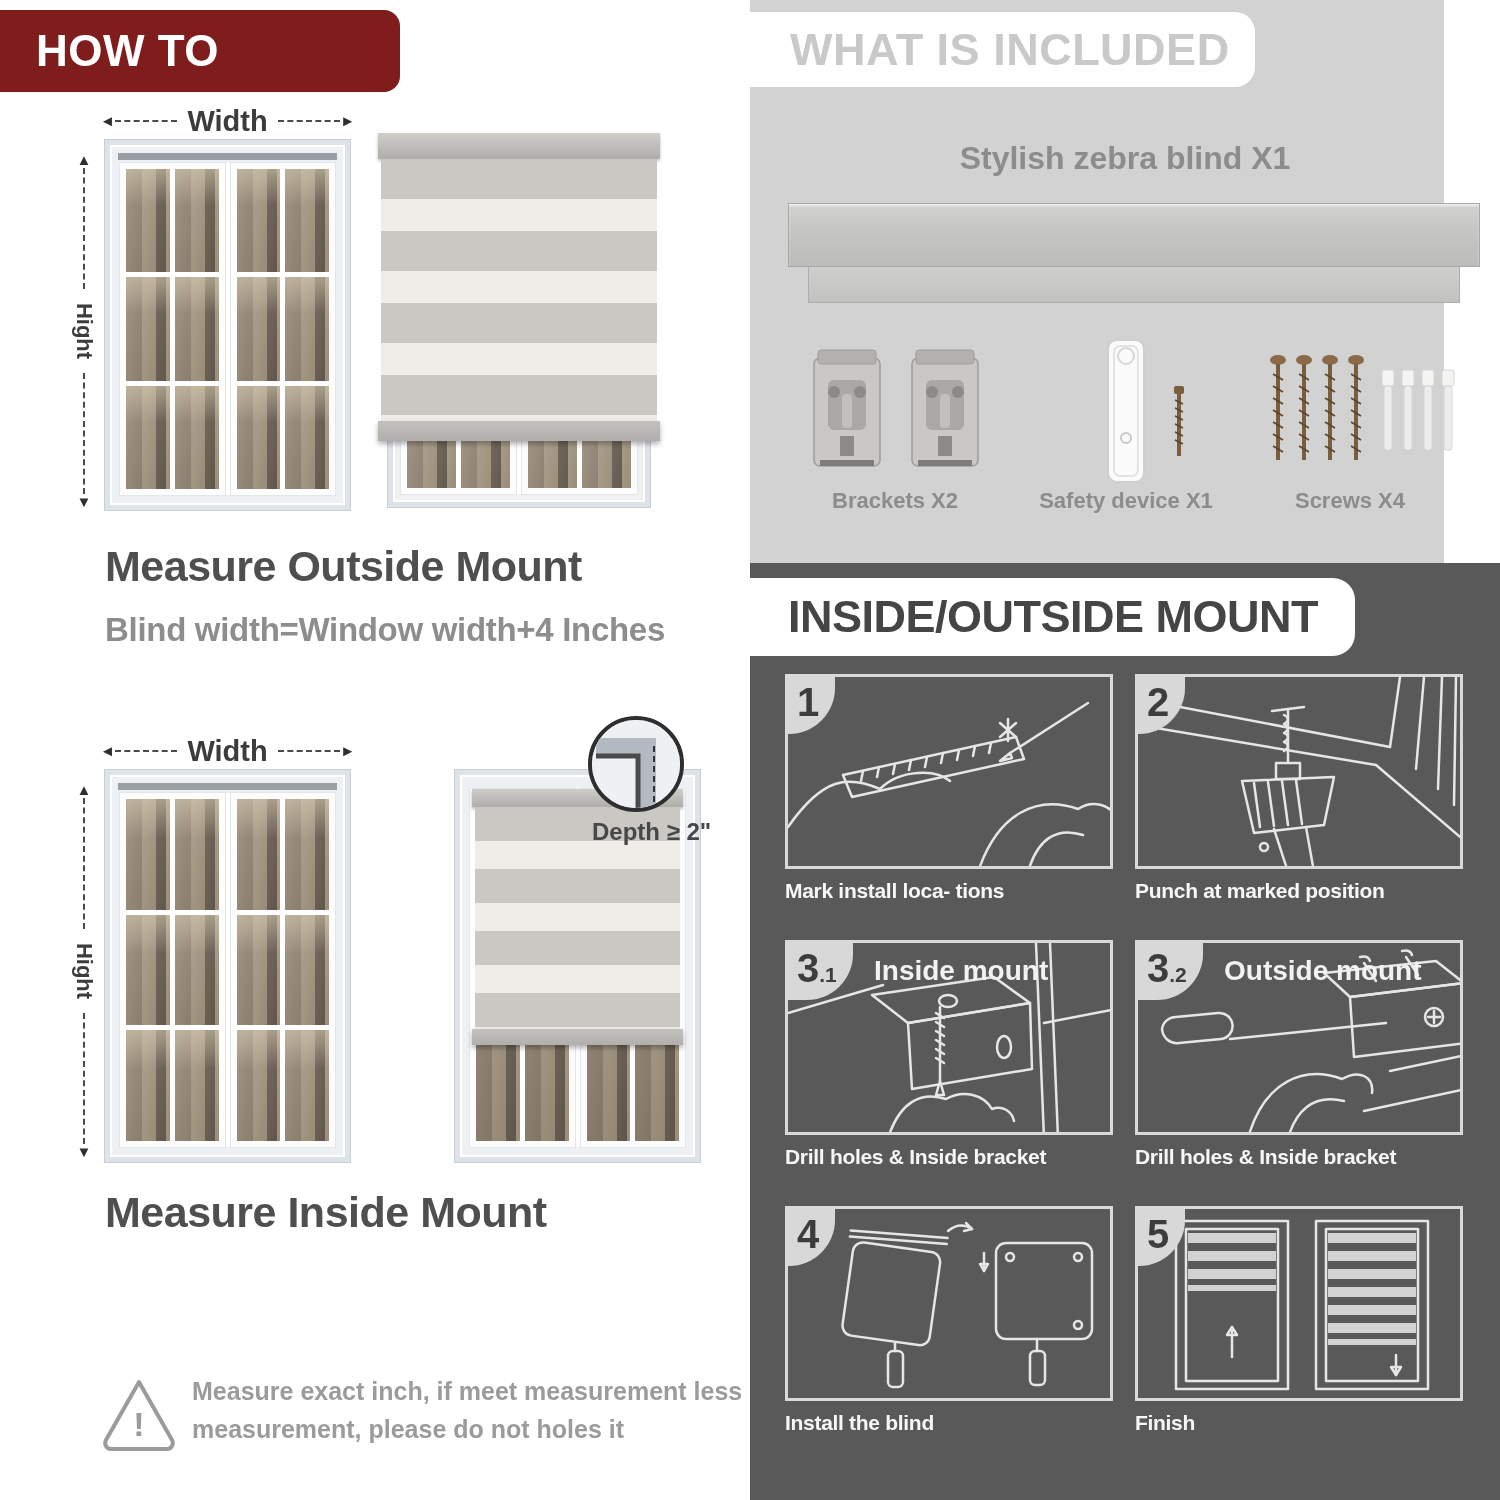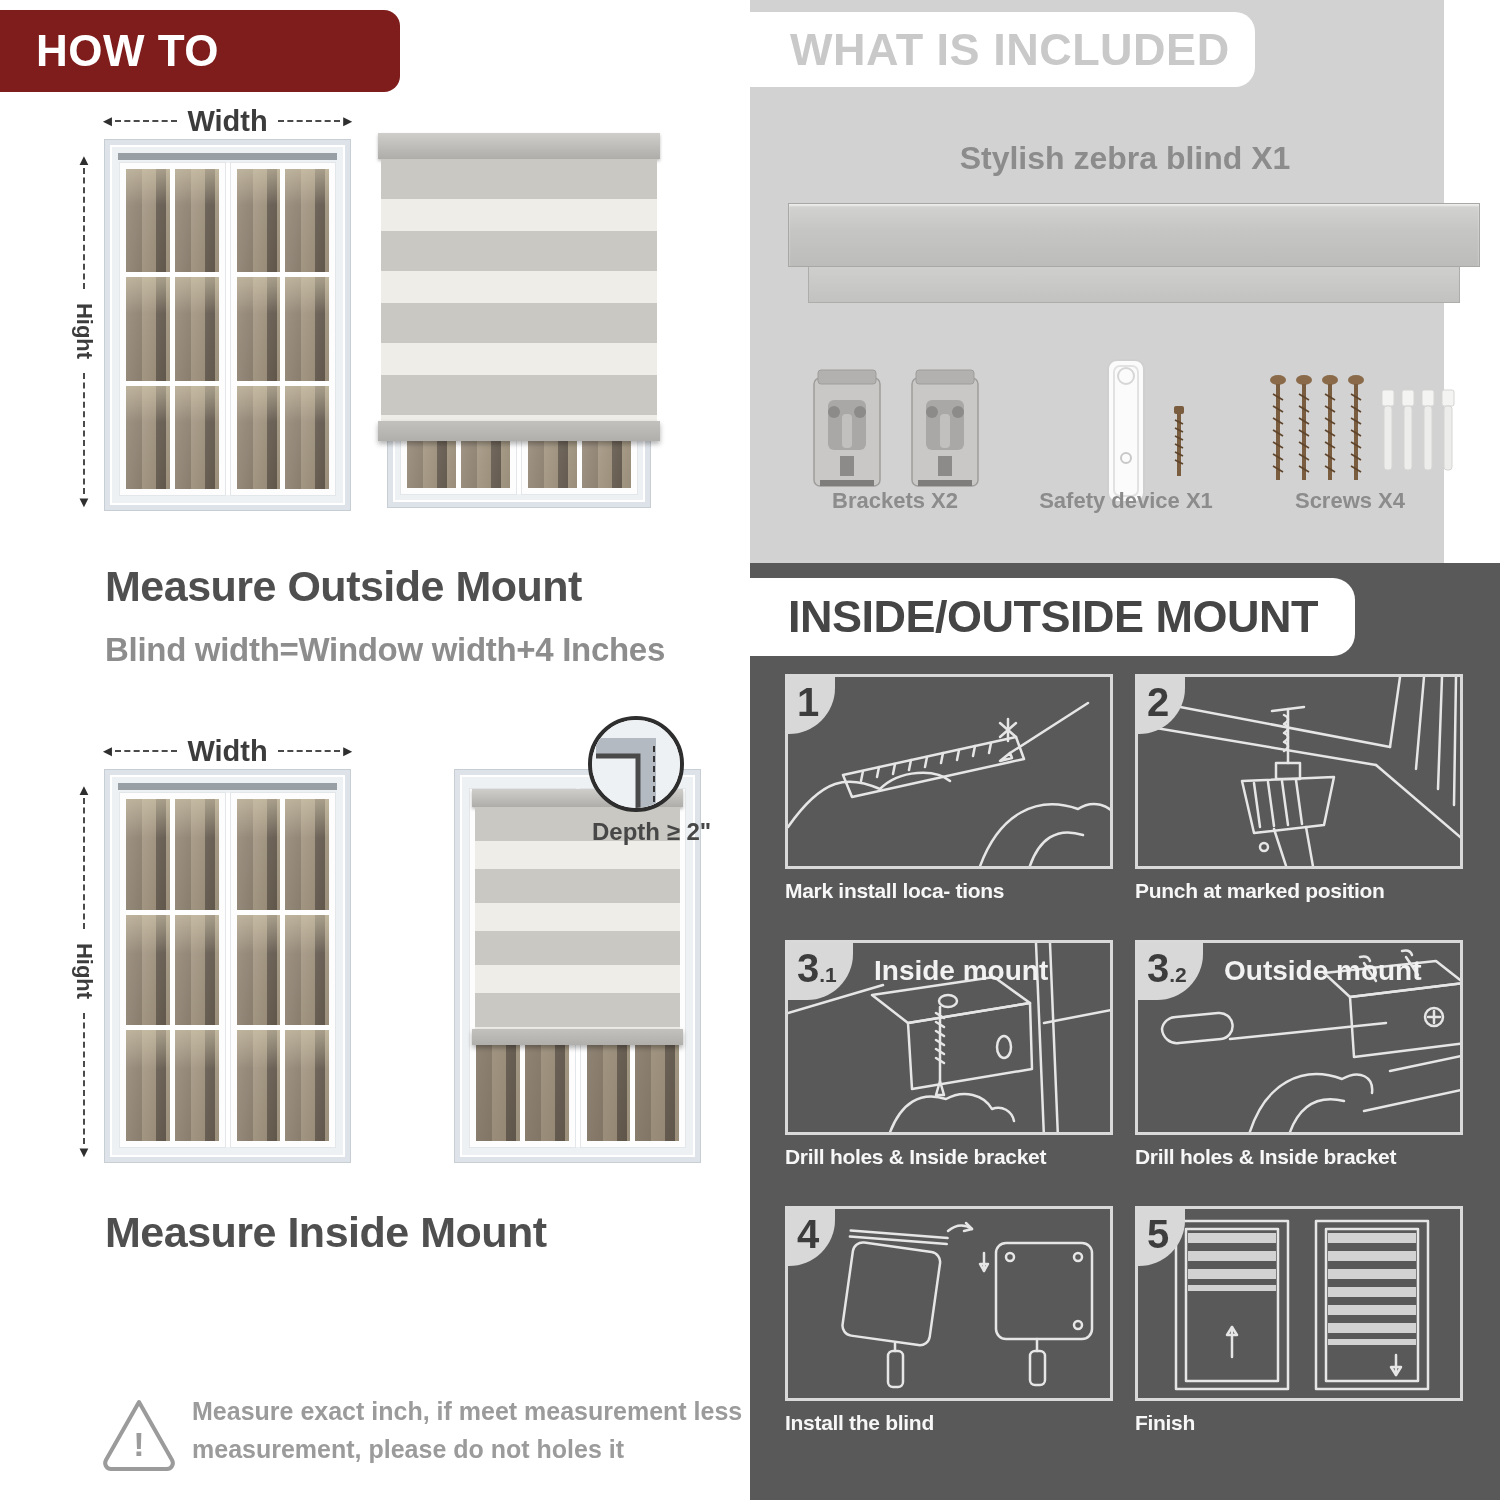--- a/index.html
+++ b/index.html
@@ -1,21 +1,21 @@
 <!DOCTYPE html>
 <html><head>
 <meta charset="utf-8">
 <style>
   * { margin:0; padding:0; box-sizing:border-box; }
   html,body { width:1500px; height:1500px; }
   body { font-family:"Liberation Sans","DejaVu Sans",sans-serif; background:#ffffff; position:relative; overflow:hidden; }
   #frame { position:absolute; inset:0; width:1500px; height:1500px; }
 
   
-  .abs { position:absolute;margin-top:20px; }
+  .abs { position:absolute; }
   .nowrap { white-space:nowrap; }
 
   
   #left-col { position:absolute; left:0; top:0; width:750px; height:1500px; background:#fff; }
   .hdr-left { position:absolute; left:0; top:10px; width:400px; height:82px; background:#7f1d1d;
               border-radius:0 16px 16px 0; color:#fff; font-weight:800; font-size:44px;
               line-height:82px; padding-left:36px; letter-spacing:.5px; }
   .sec-title { font-weight:800; font-size:43px; color:#4f4f4f; letter-spacing:-.5px; }
   .formula { font-weight:700; font-size:33px; color:#8d8d8d; line-height:52px; letter-spacing:-.3px; }
 

